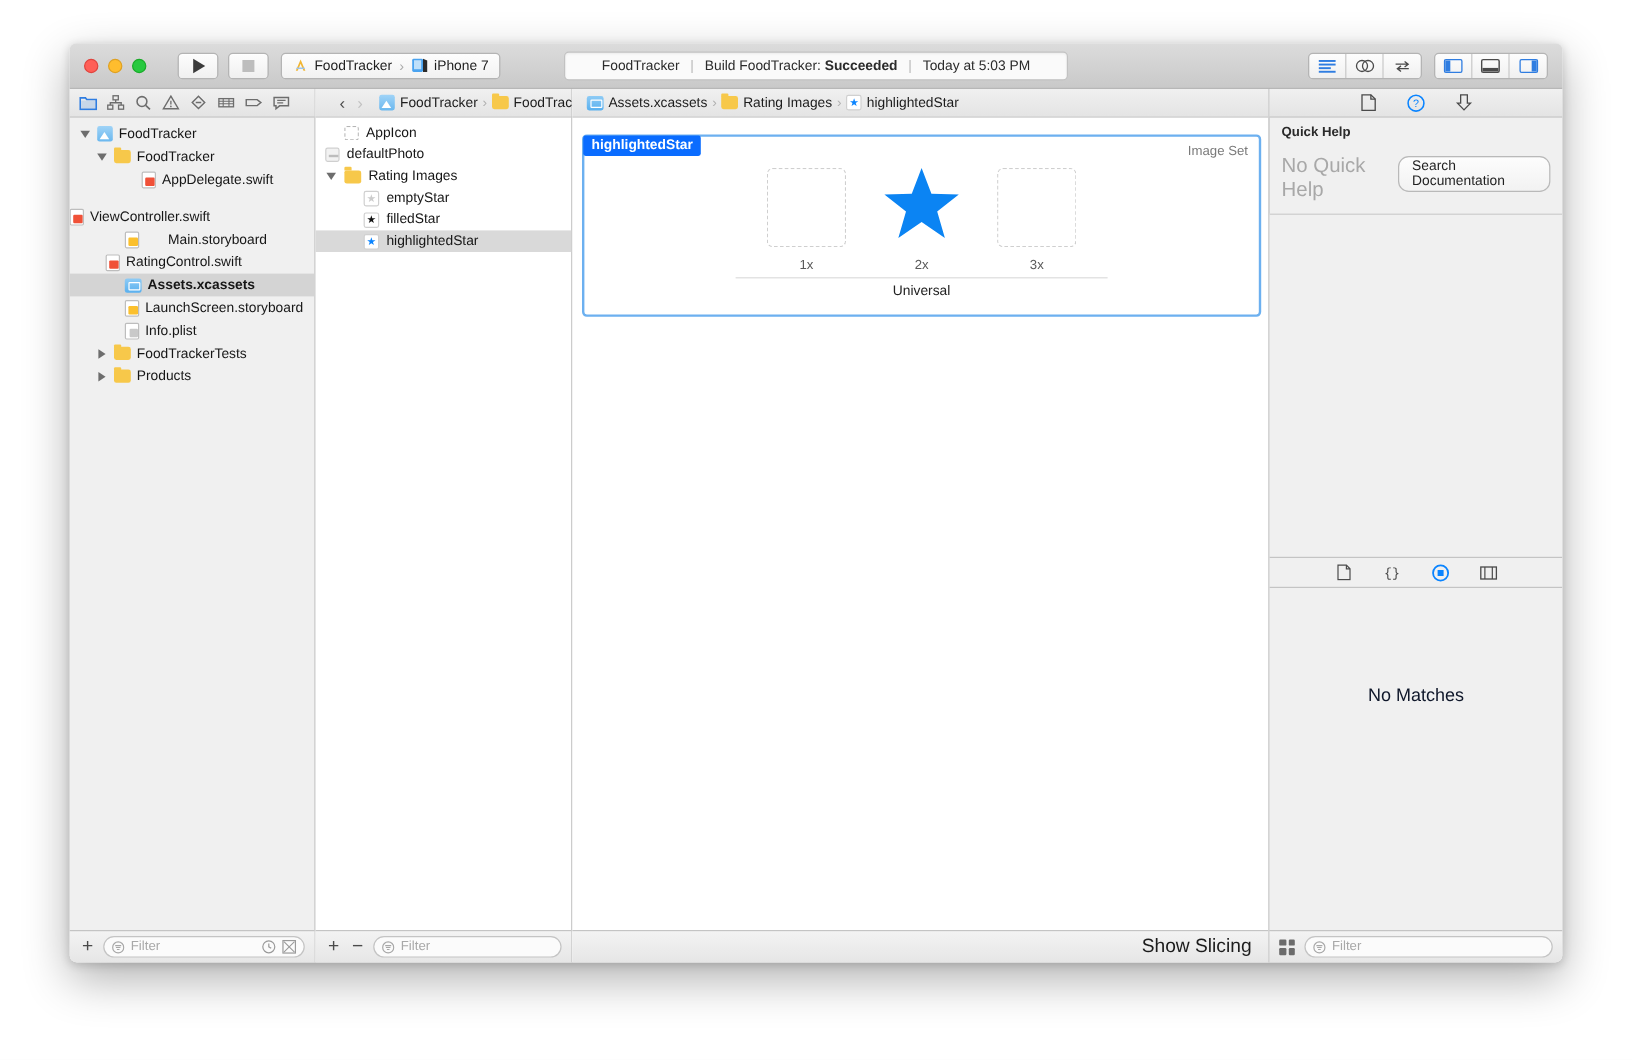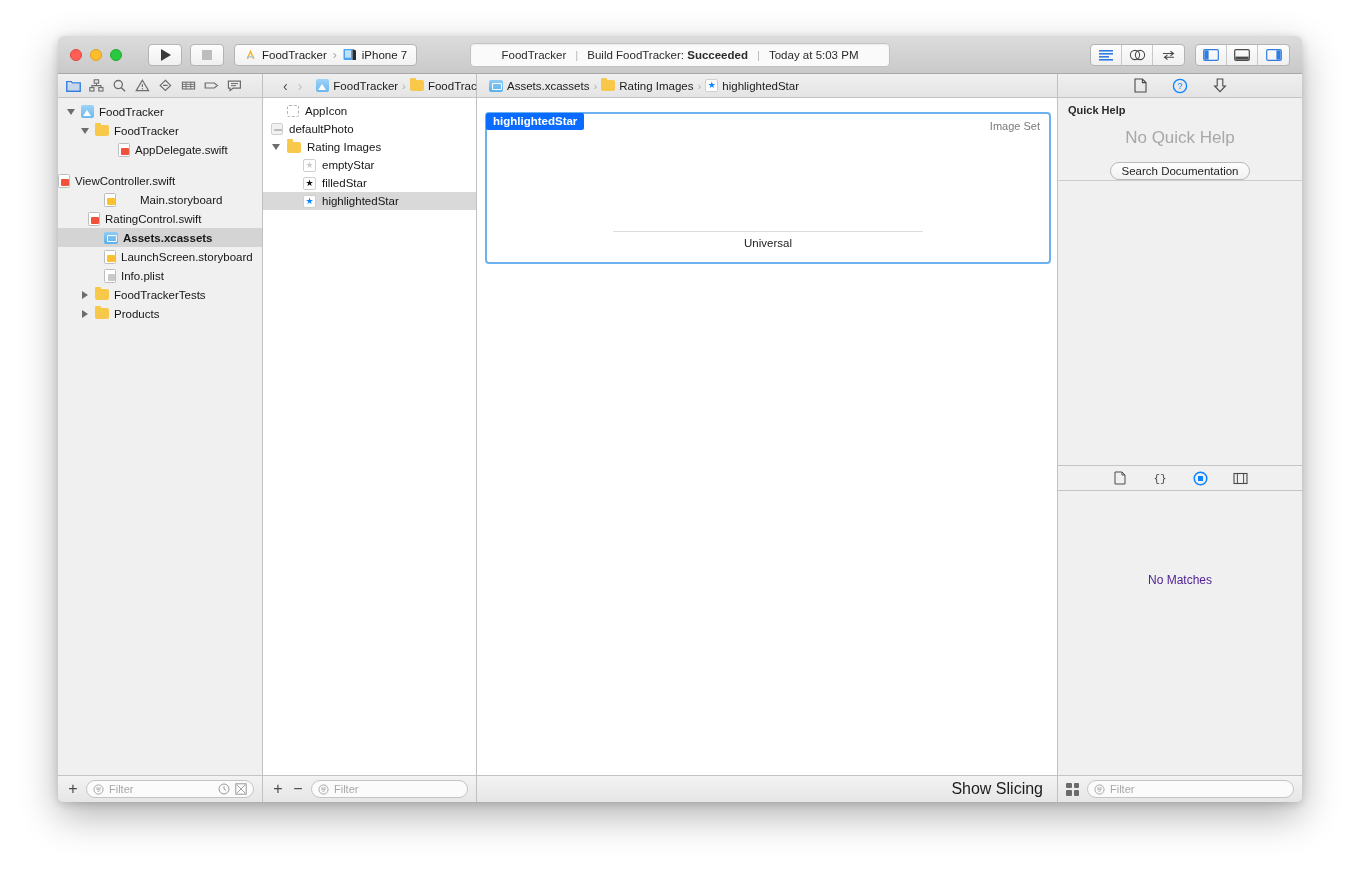--- a/index.html
+++ b/index.html
@@ -274,21 +274,21 @@
     border: 1px solid #b9b9b9; border-radius: 9px;
     padding: 2px 11px;
   }
   .lib-head {
     height: 26px; flex: 0 0 26px;
     background: #f0f0f0;
     border-top: 1px solid #c4c4c4; border-bottom: 1px solid #c4c4c4;
     display: flex; align-items: center; justify-content: center; gap: 20px;
   }
   .lib-body { flex: 1; background: #f0f0f0; display: flex; align-items: center; justify-content: center; }
-  .nomatch { font-size: 12px; color: #4c1d95; margin-bottom: 106px; }
+  .nomatch { font-size: 15px; color: #0f172a; margin-bottom: 106px; }
   .lib-foot {
     height: 27px; flex: 0 0 27px;
     background: linear-gradient(#f3f3f3,#e6e6e6);
     border-top: 1px solid #c4c4c4;
     display: flex; align-items: center; gap: 8px; padding: 0 8px;
   }
 </style>
 </head>
 <body>
 
@@ -657,20 +657,40 @@
             </span>
           <span>highlightedStar</span>
         </div>
       </div>
 
       <div class="canvas">
         <div class="imageset">
           <div class="set-title">highlightedStar</div>
           <div class="set-type">Image Set</div>
 
+          <div class="slots">
+            <div class="slot">
+              <div class="well"></div>
+              <div class="lbl">1x</div>
+            </div>
+            <div class="slot">
+              <div class="well filled">
+                <span>
+                  <svg width="66" height="63" viewBox="0 0 66 63">
+                    <path d="M33 1 L41.2 22.4 L64 23.1 L46 37.2 L52.4 59.3 L33 46.1 L13.6 59.3 L20 37.2 L2 23.1 L24.8 22.4 Z" fill="#0b84f3"></path>
+                  </svg>
+                </span>
+              </div>
+              <div class="lbl">2x</div>
+            </div>
+            <div class="slot">
+              <div class="well"></div>
+              <div class="lbl">3x</div>
+            </div>
+          </div>
 
           <div class="rule"></div>
           <div class="univ">Universal</div>
         </div>
       </div>
 
       <div class="ed-foot">
         <span>Show Slicing</span>
       </div>
     </div>
@@ -691,21 +711,21 @@
         </span>
         <span class="insp-ico">
           <svg width="14" height="15" viewBox="0 0 14 15">
             <path d="M4.2 1 h5.6 v7 h2.6 L7 13.6 L1.6 8 h2.6 Z" fill="none" stroke="#4a4a4a" stroke-width="1.1"></path>
           </svg>
         </span>
       </div>
 
       <div class="insp-body">
         <div class="insp-title">Quick Help</div>
-        <div style="display:flex;flex-direction:column;align-items:center;">
+        <div style="display:flex;flex-direction:row;align-items:flex-start;">
           <div class="noqh">No Quick Help</div>
           <div class="searchdoc">Search Documentation</div>
         </div>
       </div>
 
       <div class="qh-area"></div>
 
       <div class="lib-head">
         <span class="insp-ico">
           <svg width="12" height="14" viewBox="0 0 12 14">

